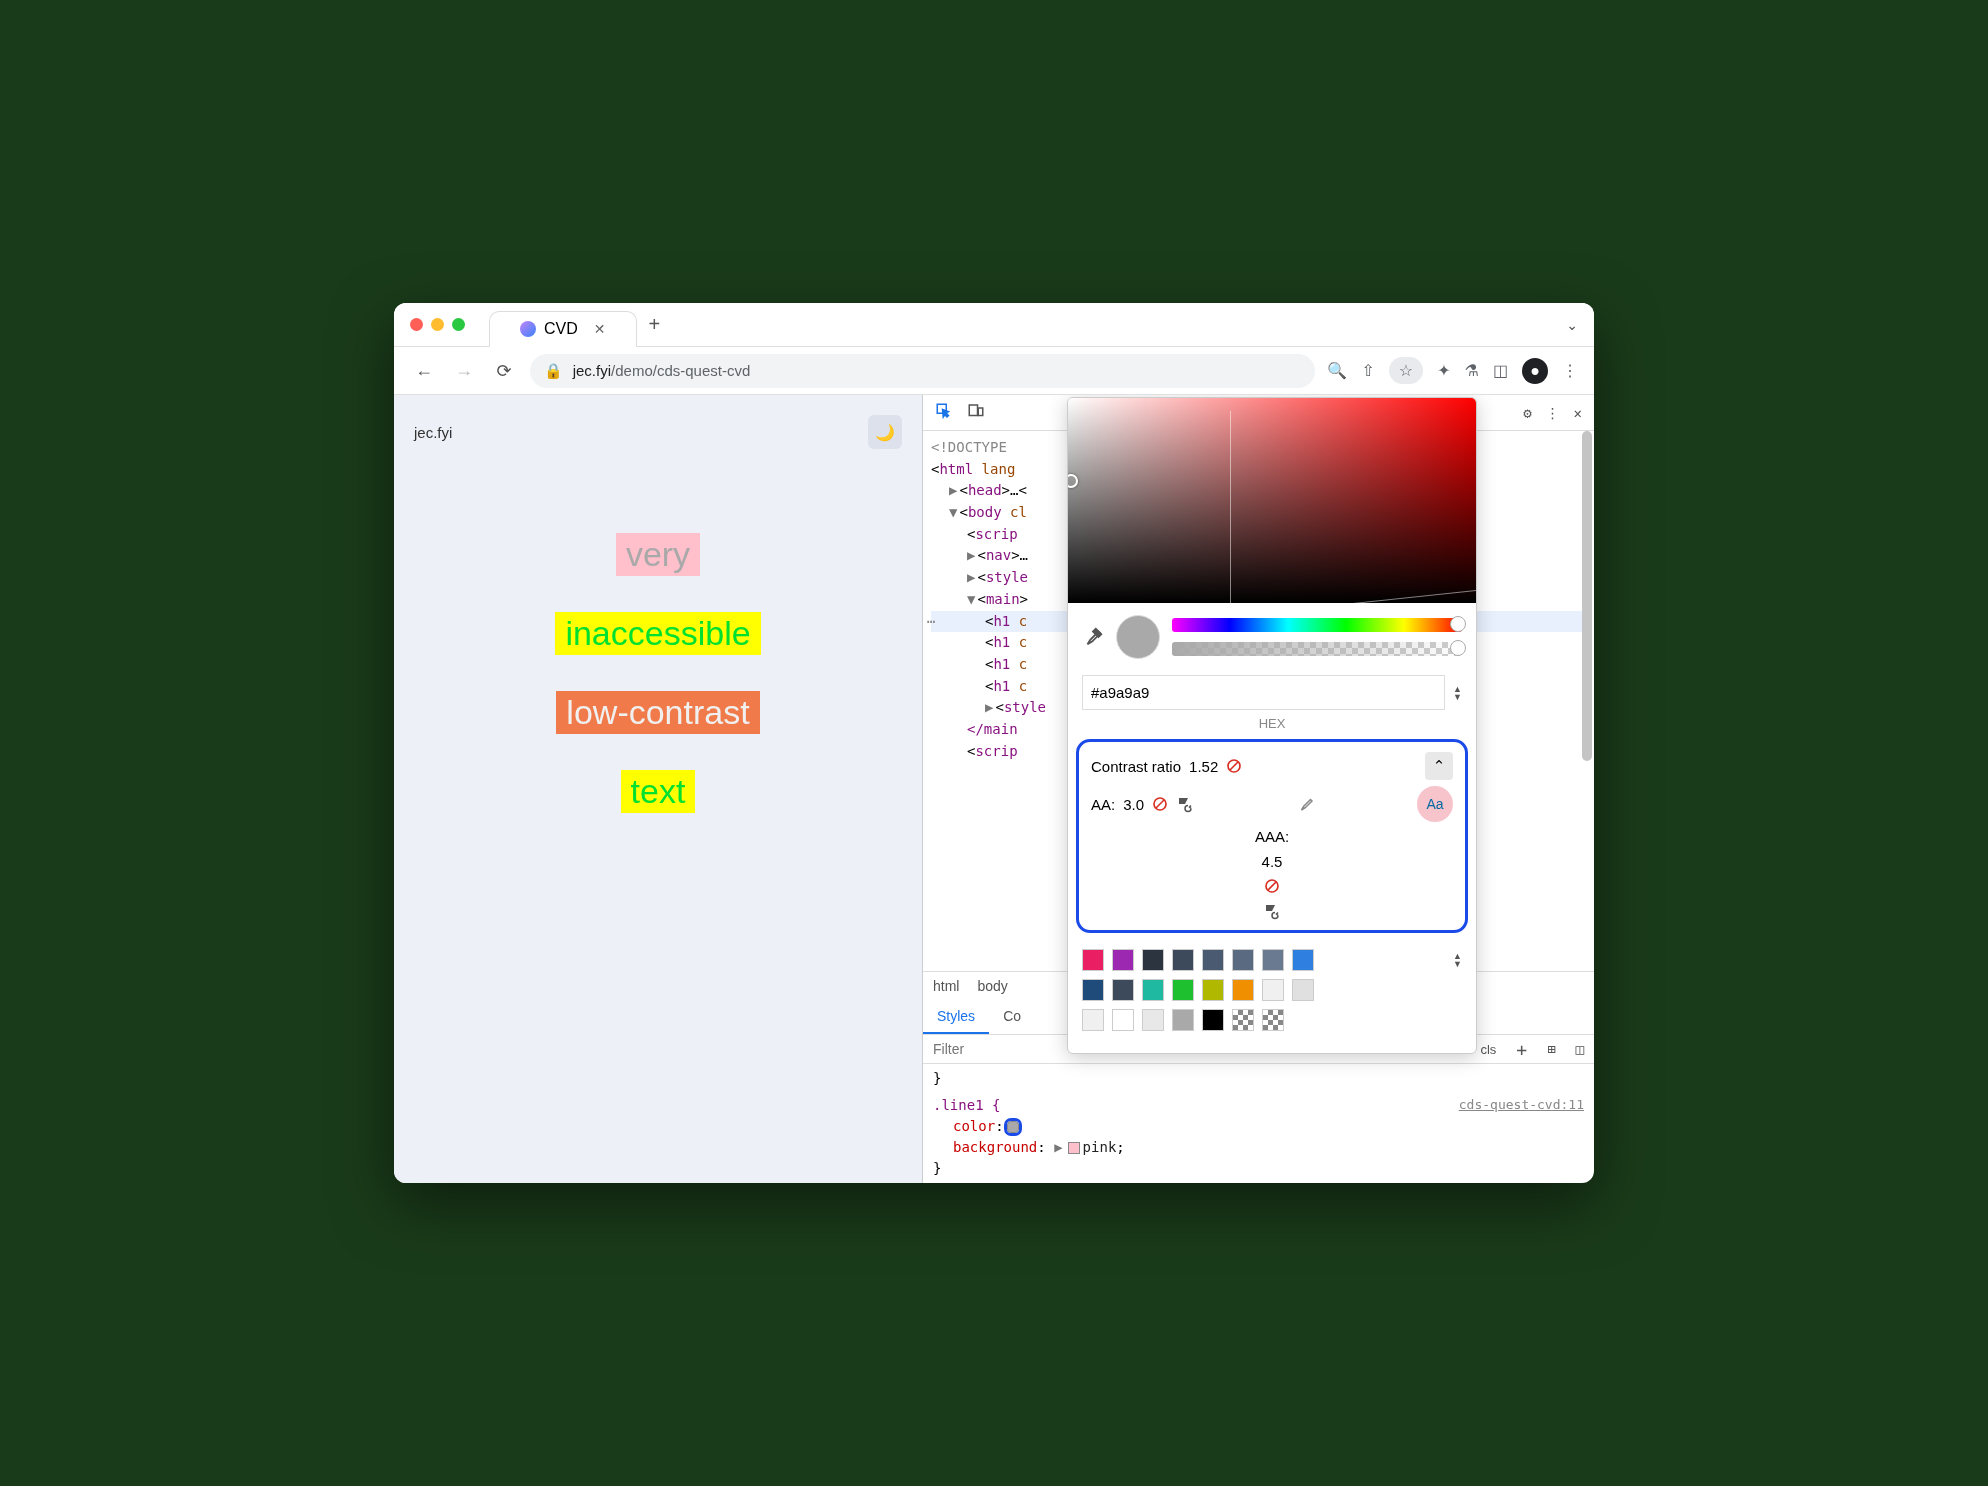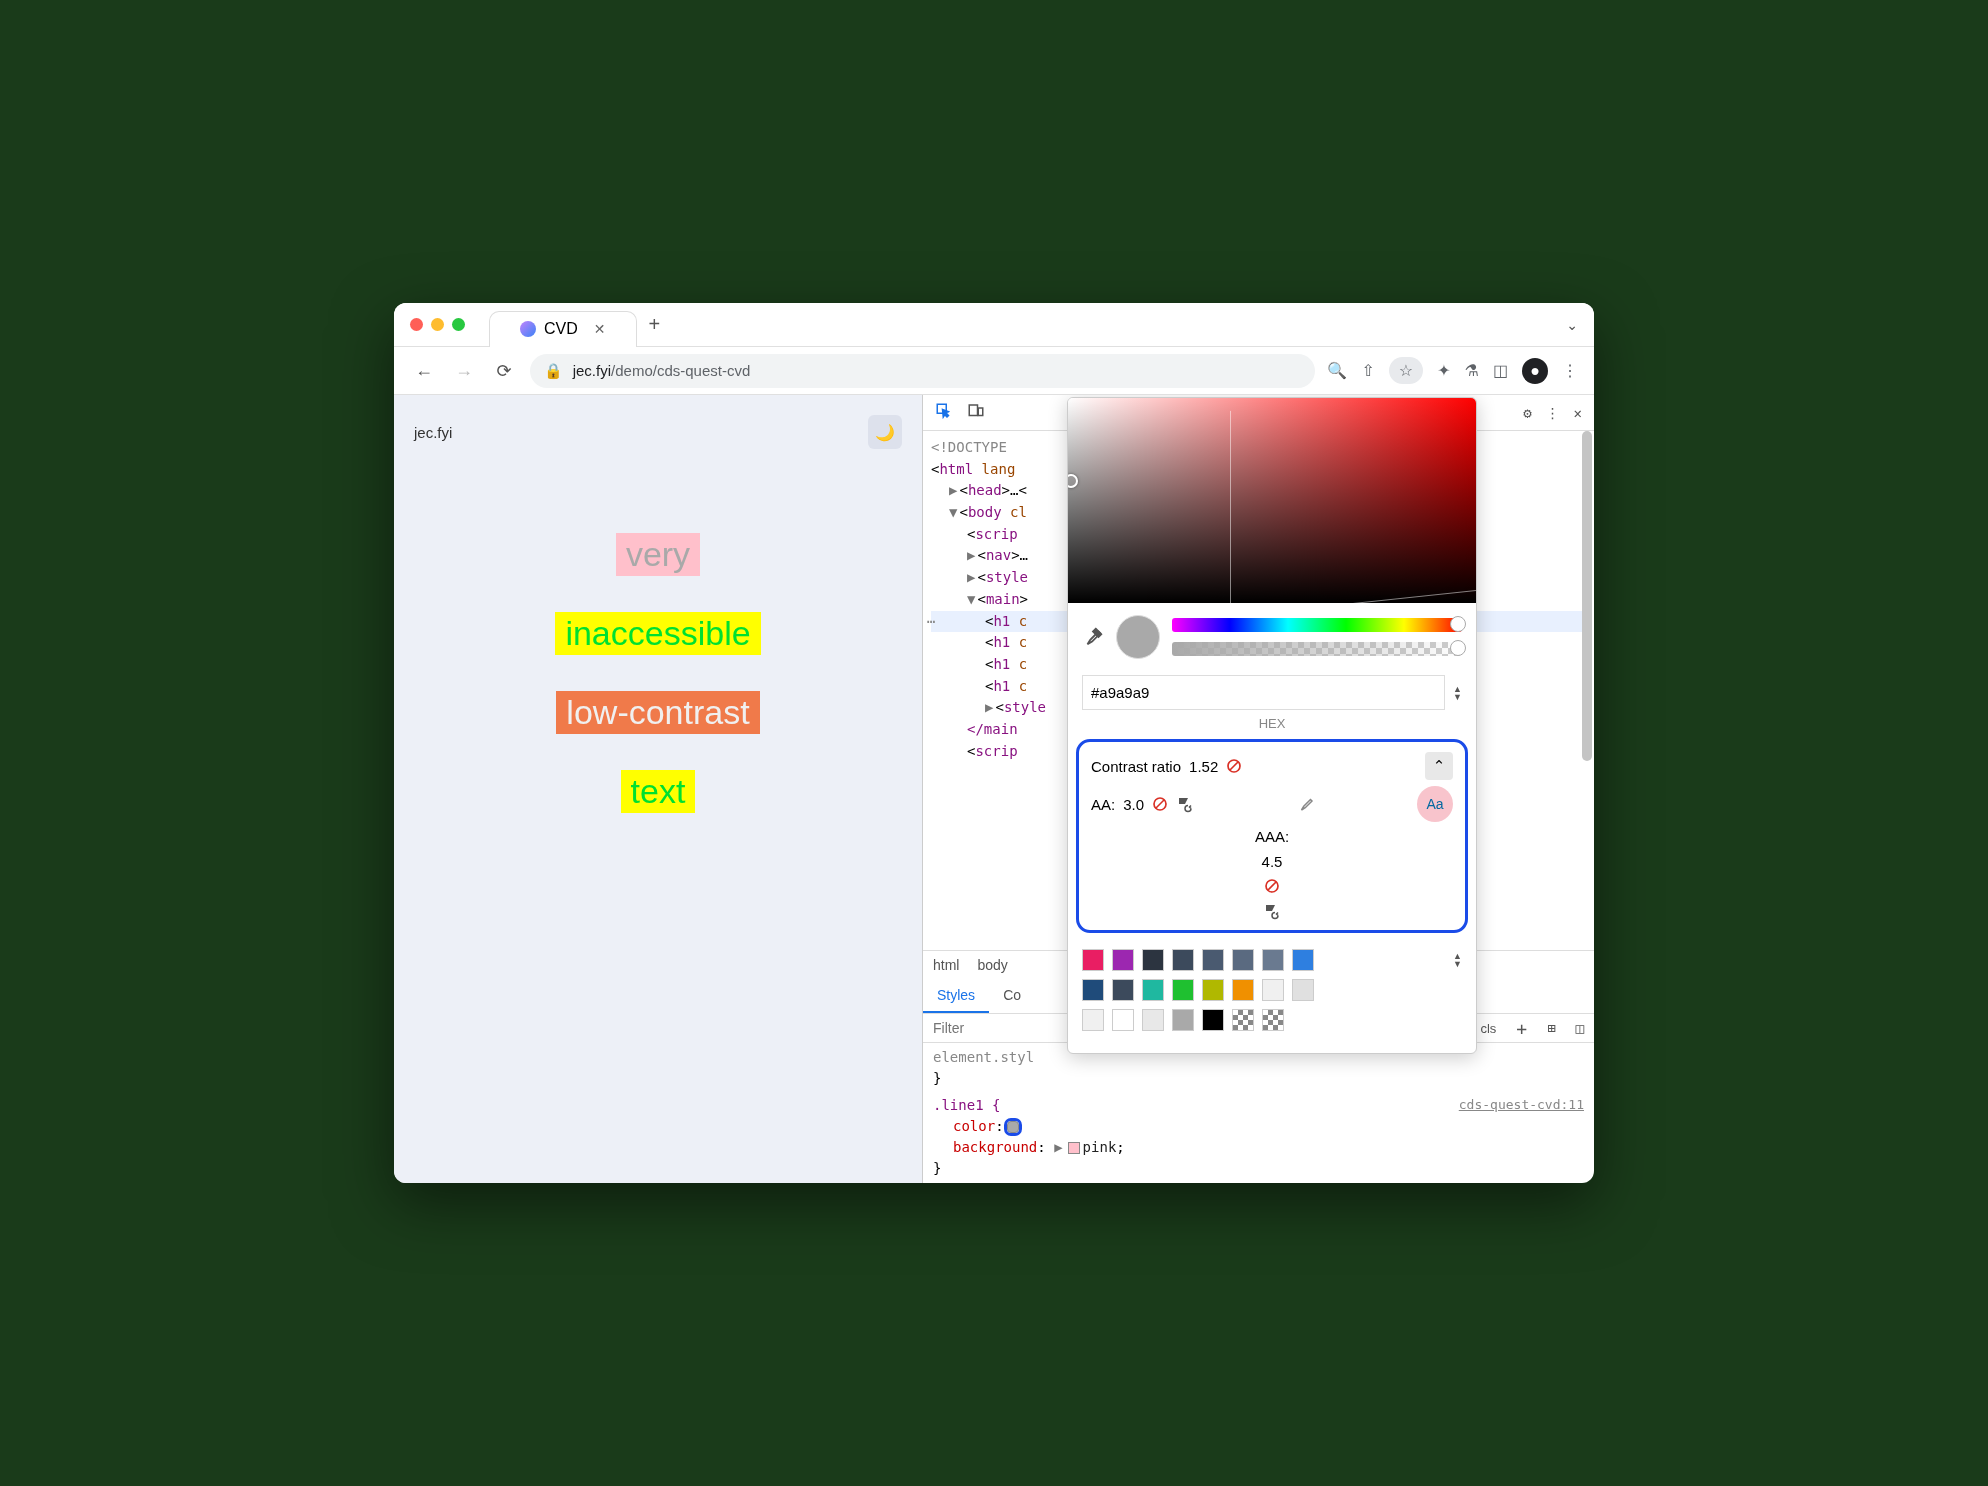--- a/index.html
+++ b/index.html
@@ -195,21 +195,20 @@
         <div class="tab-item">Co</div>
       </div>
       <div class="styles-toolbar">
         <input class="styles-filter" placeholder="Filter" style="">
         <span style="padding:0 10px;color:#555;font-family:-apple-system,sans-serif;font-size:13px">cls</span>
         <span style="padding:0 10px;color:#555;font-size:18px">+</span>
         <span style="padding:0 10px;color:#555">⊞</span>
         <span style="padding:0 10px;color:#555">◫</span>
       </div>
       <div class="styles-body">
-        <div class="gray">element.styl</div>
         <div>}</div>
         <div style="margin-top:6px">
           <span class="rule-link">cds-quest-cvd:11</span>
           <span class="tag">.line1 {</span>
         </div>
         <div style="padding-left:20px">
           <span class="prop">color</span>:<span class="swatch sel" style="background:#a9a9a9"></span>
         </div>
         <div style="padding-left:20px">
           <span class="prop">background</span>: <span class="tri">▶</span><span class="swatch" style="background:pink"></span><span class="val">pink</span>;

